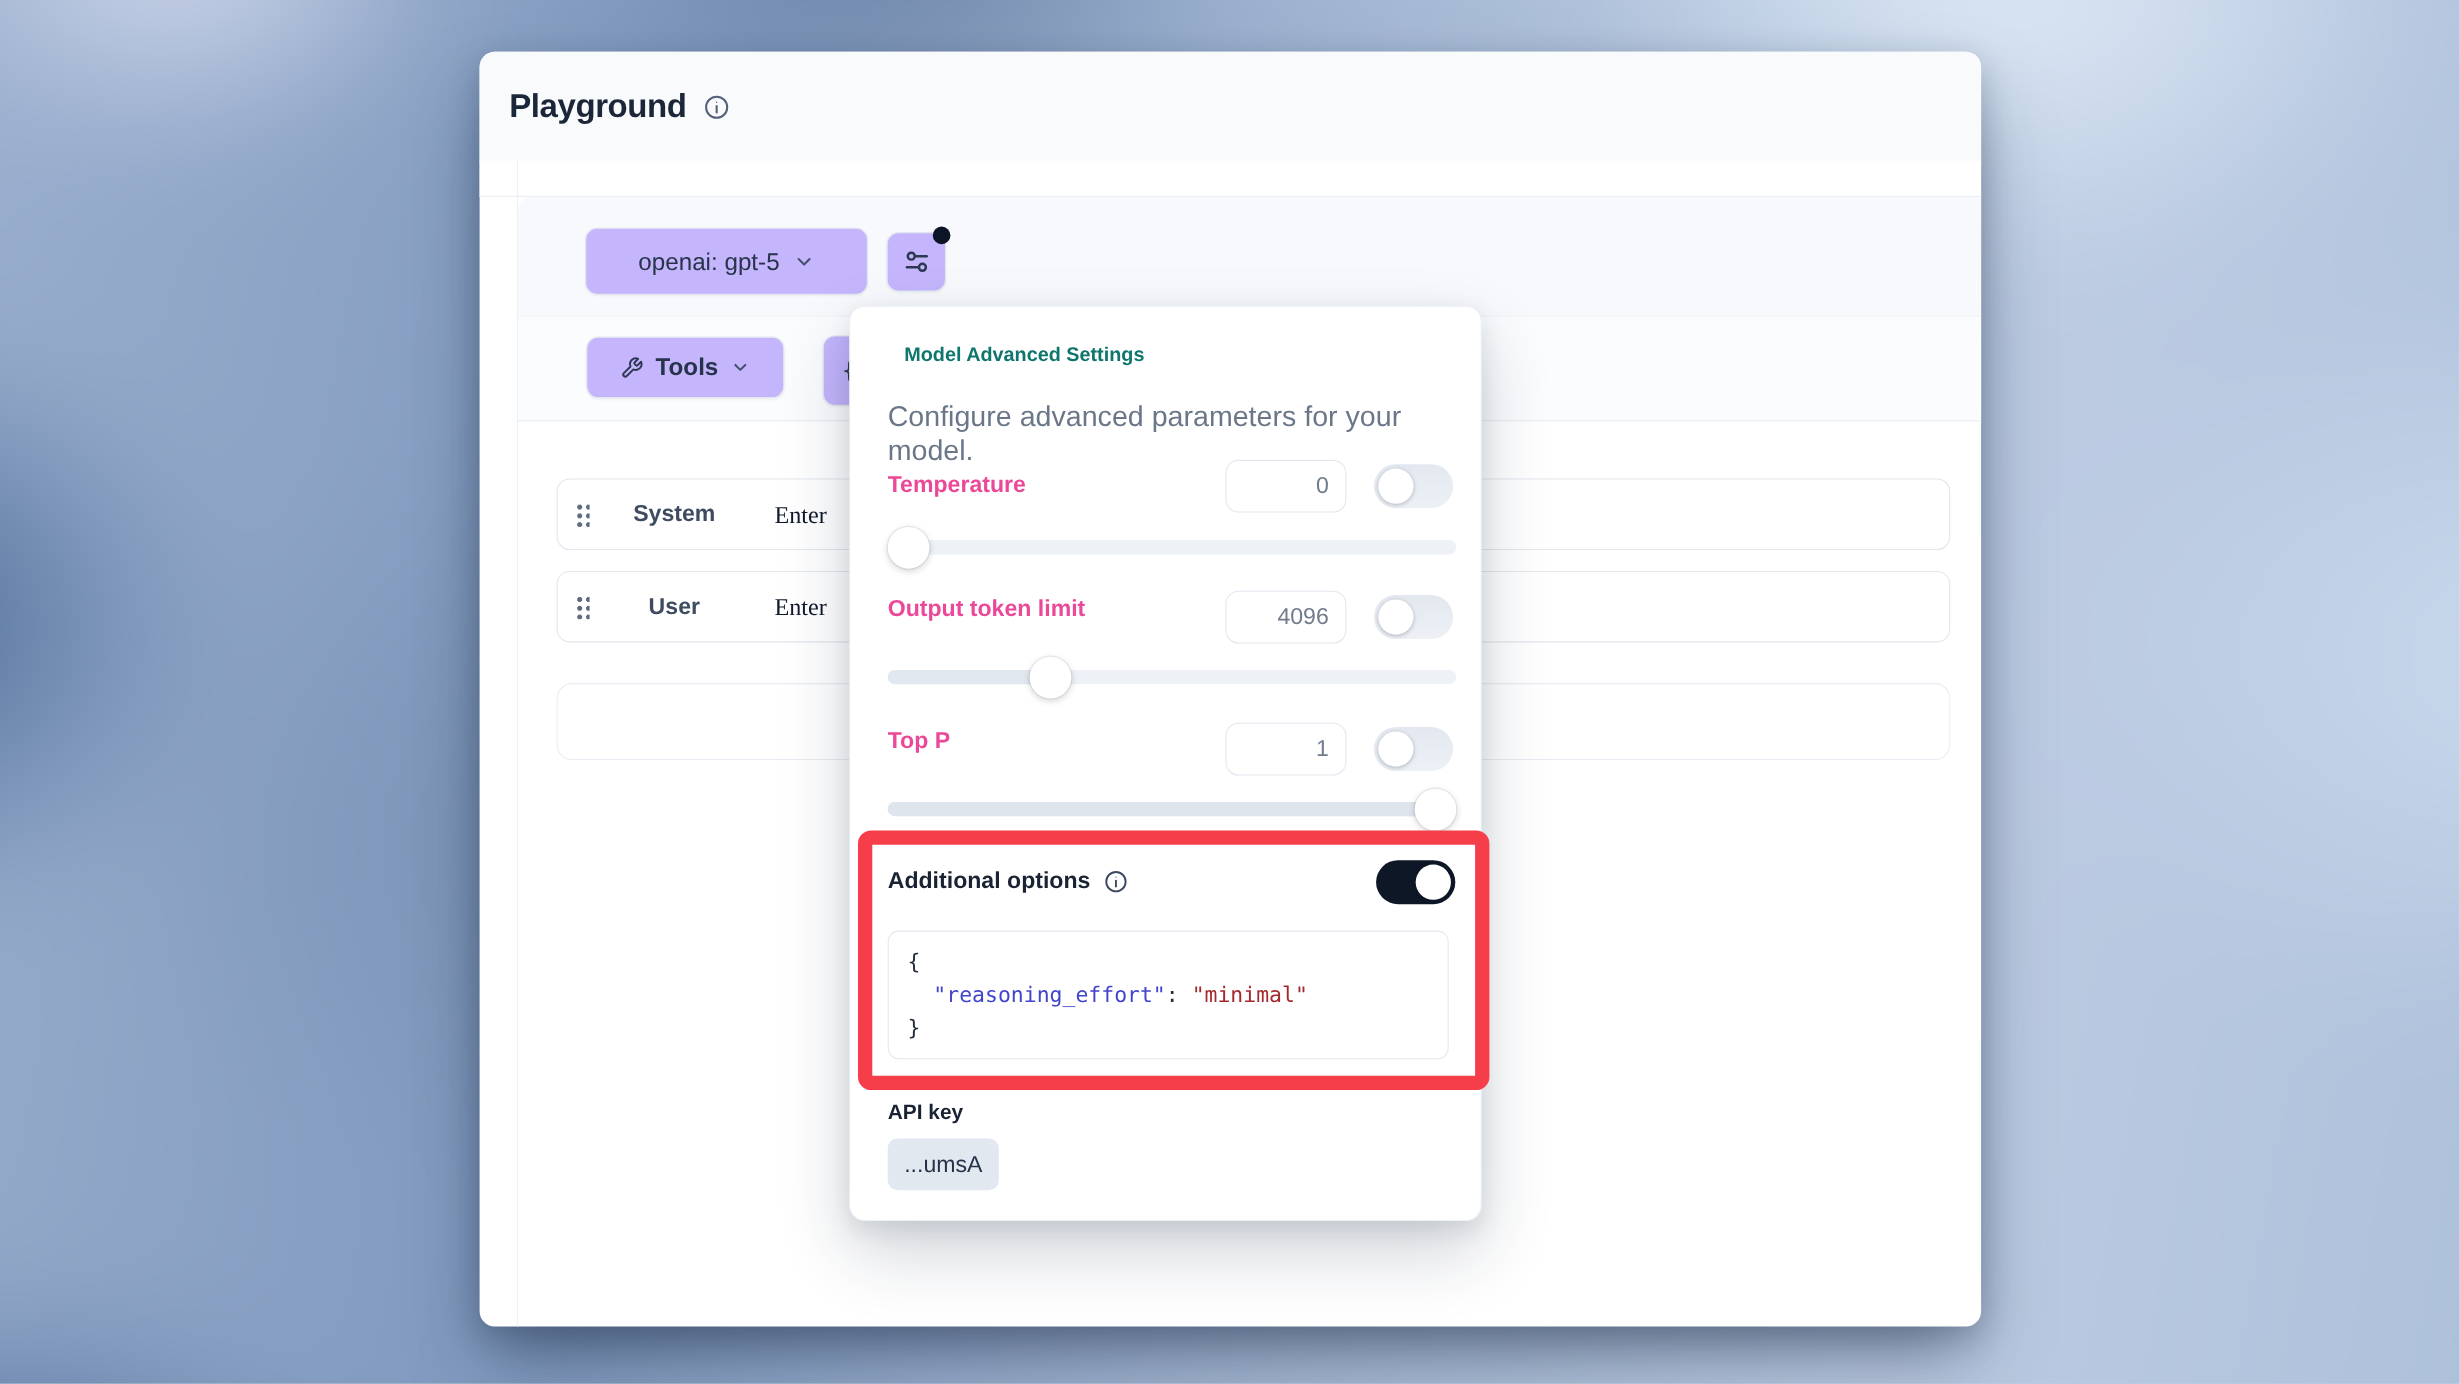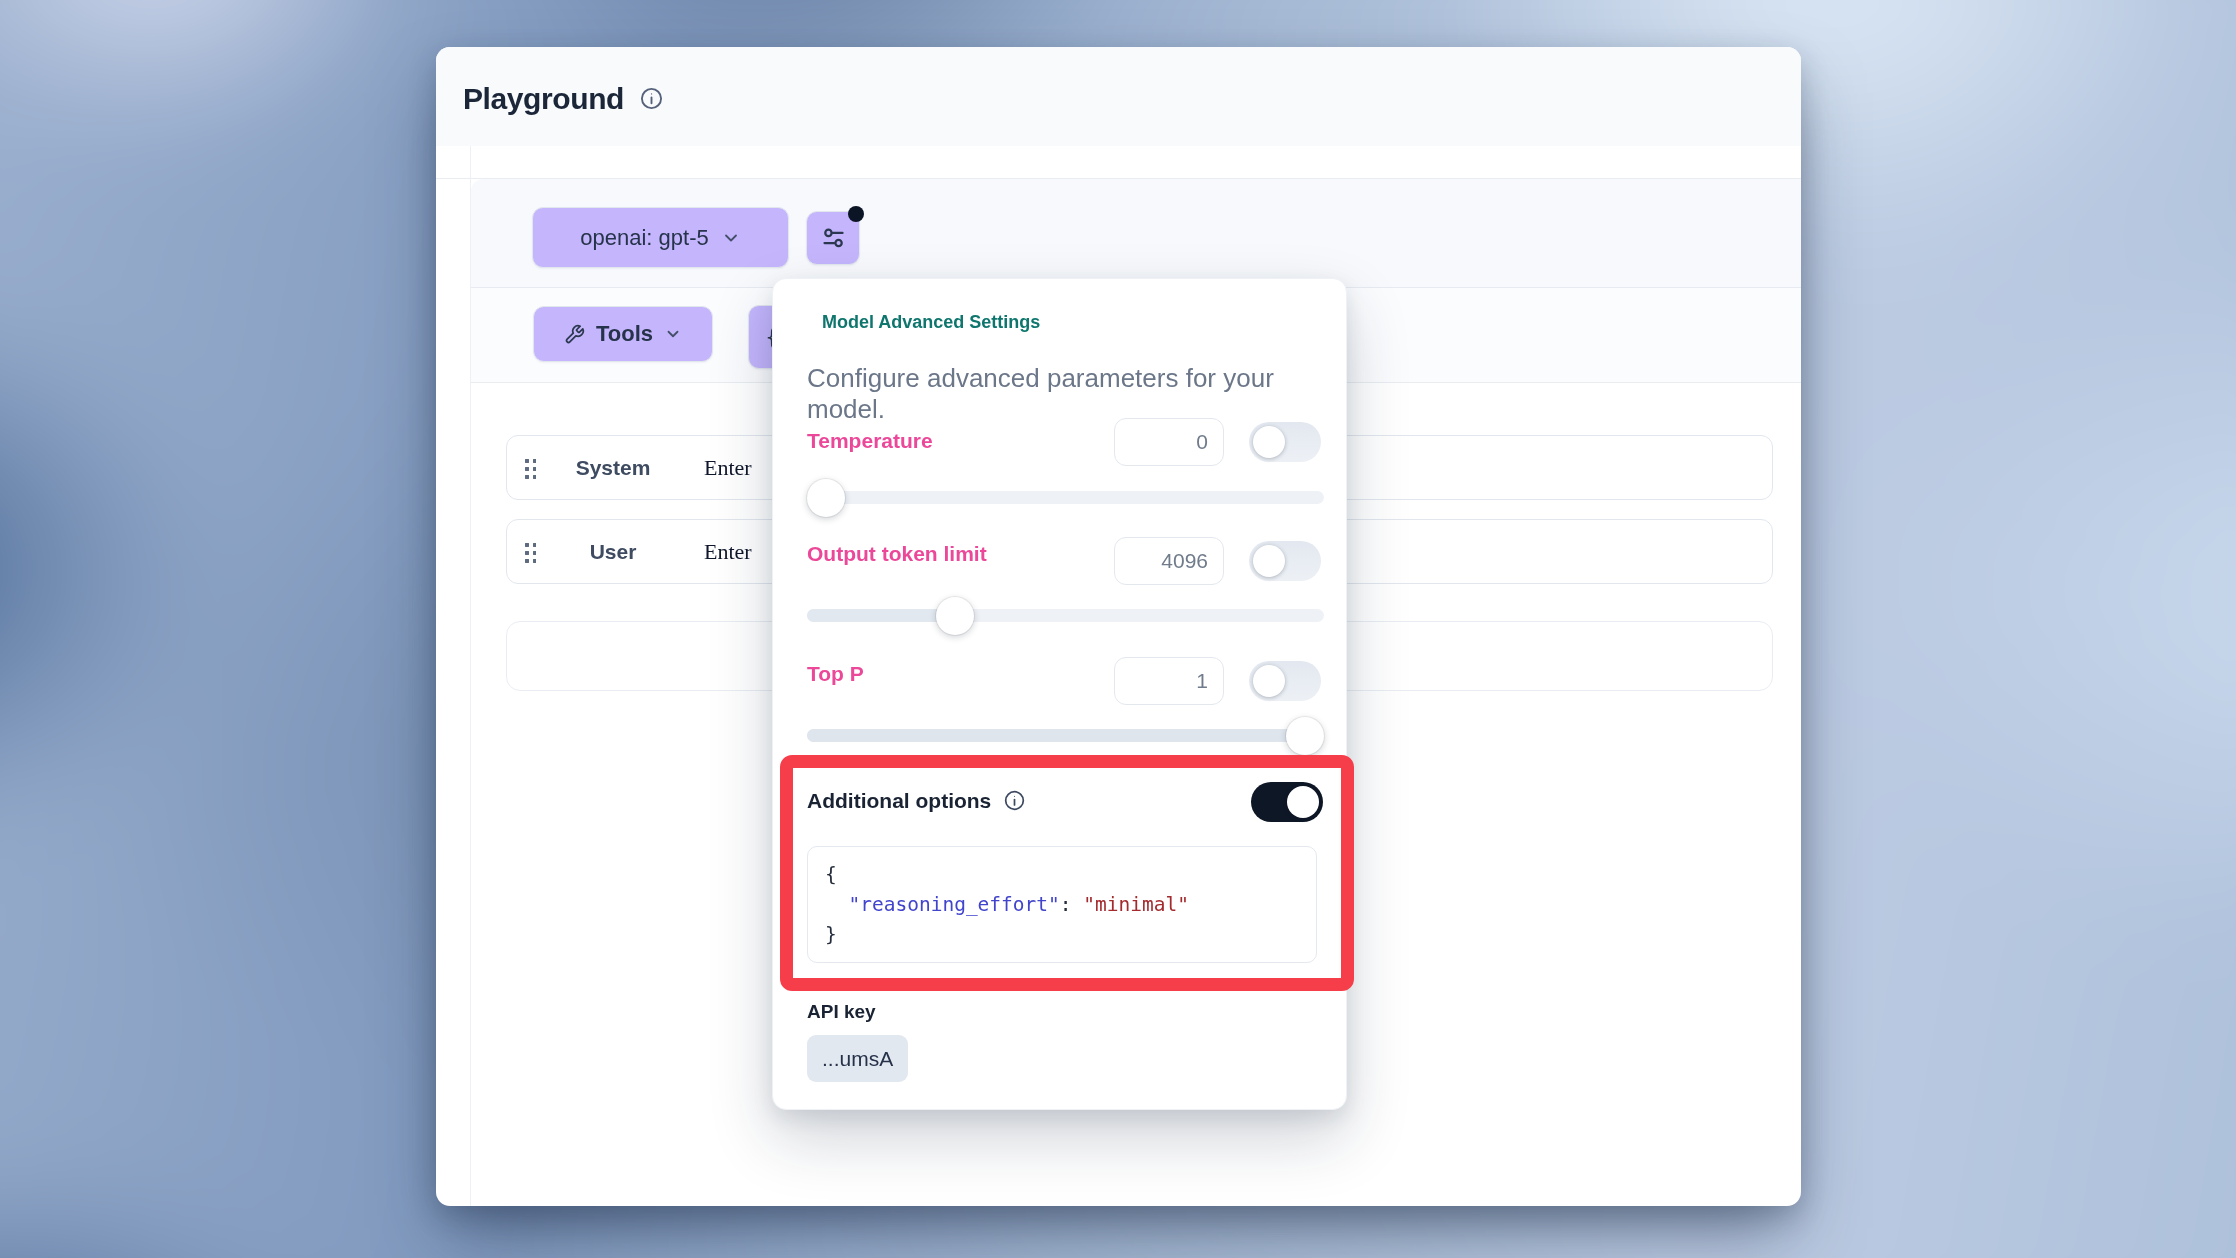--- a/index.html
+++ b/index.html
@@ -21,21 +21,21 @@
       linear-gradient(100deg,#9fb3d1 0%,#8099be 30%,#abbed8 55%,#bccbe2 75%,#aabed9 100%);
   }
 
   .dots { background-image:radial-gradient(rgba(203,212,226,.75) 1.2px, transparent 1.35px); background-size:11px 11px; }
 
   
   .card { position:absolute; left:436px; top:47px; width:1365px; height:1159px;
     background:#fff; border-radius:14px;
     box-shadow:0 34px 70px -12px rgba(22,38,66,.50), 0 10px 28px rgba(22,38,66,.22); }
   .card-header { position:absolute; left:0; top:0; width:100%; height:106px; background:#f8fafc;
-    border-bottom:3px solid #1d4ed8; border-radius:14px 14px 0 0;
+    border-bottom:6px solid #1d4ed8; border-radius:14px 14px 0 0;
     display:flex; align-items:center; gap:15px; padding-left:27px; }
   .page-title { font-size:30px; font-weight:bold; color:#1b2639; letter-spacing:-.4px; }
   .subheader { position:absolute; left:0; top:99px; width:100%; height:33px; background:#fff; border-bottom:1px solid #e9edf2; }
   .vline { position:absolute; left:34px; top:99px; width:1px; height:1060px; background:#edf0f4; }
 
   .toolbar-band { position:absolute; left:35px; right:0; top:132px; height:109px;
     background:#f7f9fc; border-bottom:1px solid #e7ebf1; border-radius:12px 0 0 0; }
   .tools-band { position:absolute; left:35px; right:0; top:241px; height:95px;
     background:#fbfcfe; border-bottom:1px solid #e9edf2; }
 
@@ -81,21 +81,21 @@
   .toggle.on { background:#0e1726; }
   .toggle.on .knob { left:auto; right:4px; }
 
   .slider { position:absolute; left:34px; width:517px; height:13px; border-radius:7px; background:#eef1f6; }
   .slider .fill { position:absolute; left:0; top:0; height:100%; border-radius:7px; background:#e2e8ef; }
   .slider.full .fill { background:#dfe5ed; }
   .slider .knob { position:absolute; top:50%; transform:translateY(-50%); width:38px; height:38px;
     border-radius:50%; background:#fff; cursor:pointer;
     box-shadow:0 0 0 1px rgba(15,23,42,.07), 0 2px 7px rgba(15,23,42,.20); }
 
-  .add-label-wrap { position:absolute; left:34px; top:510px; display:flex; align-items:flex-start; gap:12px; }
+  .add-label-wrap { position:absolute; left:34px; top:510px; display:flex; align-items:flex-end; gap:12px; }
   .add-label { font-size:21px; font-weight:bold; color:#1a2333; }
   .code-block { position:absolute; left:34px; top:567px; width:510px; height:117px; background:#fff;
     border:1px solid #e4e9ef; border-radius:10px; padding:13px 17px;
     font-family:"DejaVu Sans Mono",monospace; font-size:19.5px; line-height:30px; color:#252e3d; }
   .code-key { color:#4144cc; }
   .code-val { color:#a42a2e; }
   .apikey-label { position:absolute; left:34px; top:722px; font-size:19px; font-weight:bold; color:#1a2333; }
   .apikey-badge { position:absolute; left:34px; top:756px; height:47px; padding:0 15px; background:#e2e8f0;
     border-radius:9px; font-size:21px; color:#26324a; display:flex; align-items:center; }
 

